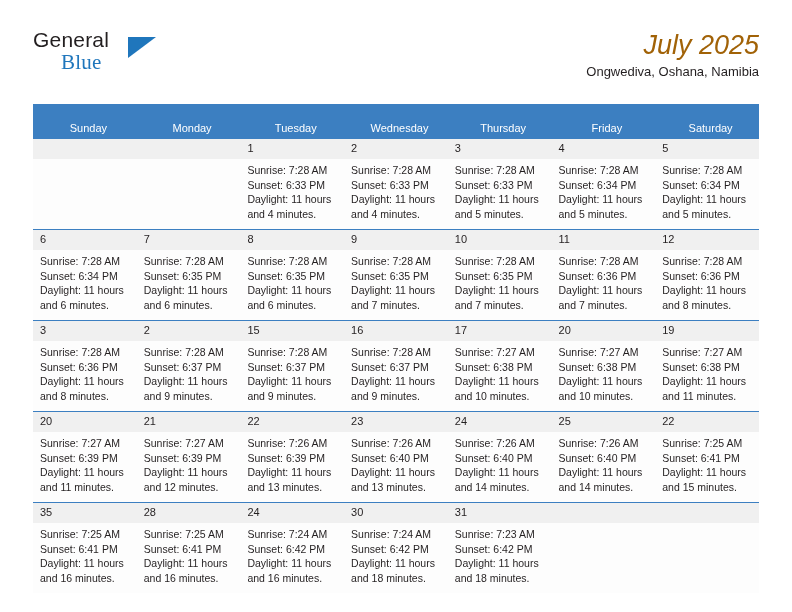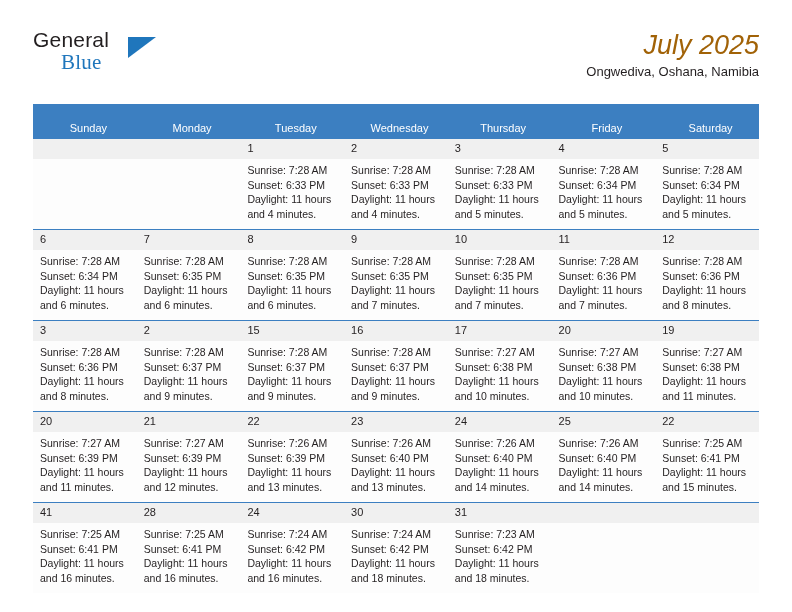--- a/index.html
+++ b/index.html
@@ -419,21 +419,21 @@
             <div class="day-body">
               <div>Sunrise: 7:25 AM</div>
               <div>Sunset: 6:41 PM</div>
               <div>Daylight: 11 hours</div>
               <div>and 15 minutes.</div>
             </div>
           </td>
         </tr>
         <tr class="week-row">
           <td class="day-cell">
-            <div class="day-num-band">41</div>
+            <div class="day-num-band">35</div>
             <div class="day-body">
               <div>Sunrise: 7:25 AM</div>
               <div>Sunset: 6:41 PM</div>
               <div>Daylight: 11 hours</div>
               <div>and 16 minutes.</div>
             </div>
           </td>
           <td class="day-cell">
             <div class="day-num-band">28</div>
             <div class="day-body">

